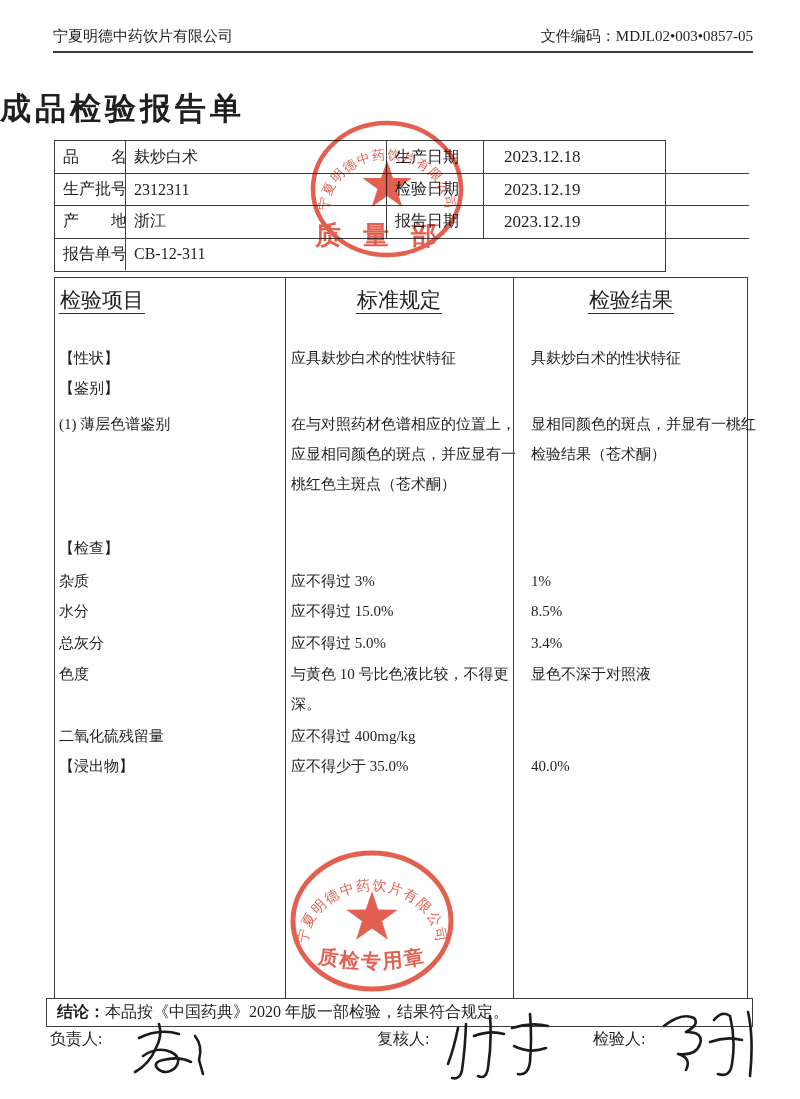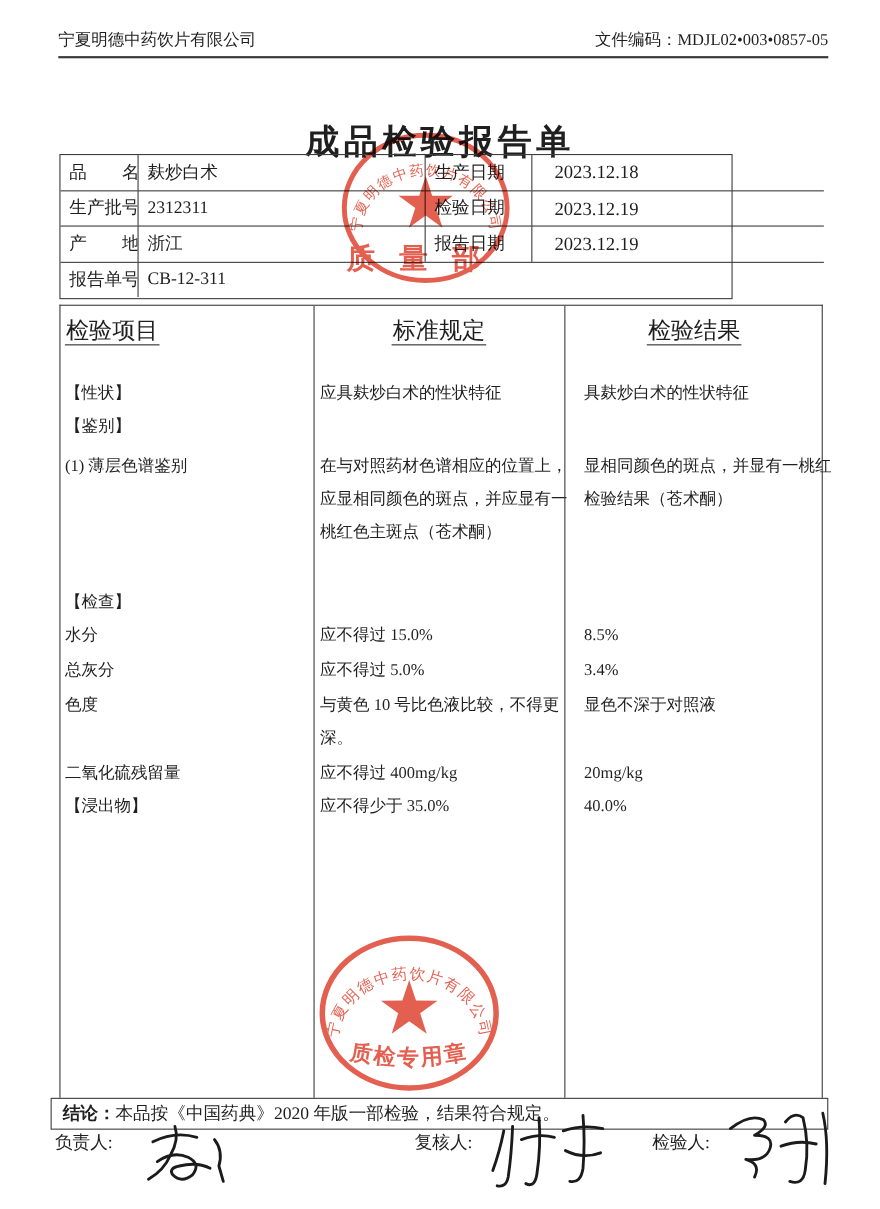--- a/index.html
+++ b/index.html
@@ -5,22 +5,22 @@
   html,body{margin:0;padding:0;background:#ffffff;}
   .page{position:relative;width:800px;height:1099px;background:#fff;overflow:hidden;
         font-family:"Liberation Serif","DejaVu Serif",serif;color:#1f1f1f;}
 
   
   .hdr{position:absolute;left:53px;top:27px;width:700px;display:flex;
        justify-content:space-between;align-items:flex-end;
        border-bottom:2px solid #3a3a3a;padding-bottom:5px;font-size:15px;}
 
   
-  .title{position:absolute;left:0;top:88px;width:800px;text-align:center;
-         font-size:31px;font-weight:bold;letter-spacing:4px;margin-top:20px;}
+  .title{position:absolute;left:0;top:88px;width:800px;text-align:left;
+         font-size:31px;font-weight:bold;letter-spacing:4px;}
 
   
   .info{position:absolute;left:54px;top:140px;width:612px;height:132px;
         border:1.5px solid #3d3d3d;display:grid;box-sizing:border-box;
         grid-template-columns:70px 261px 97px 266px;grid-auto-rows:32.2px;
         font-size:16px;}
   .info .cell{border-left:1px solid #3d3d3d;border-top:1px solid #3d3d3d;
         display:flex;align-items:center;padding:0 0 0 8px;box-sizing:border-box;
         white-space:pre;overflow:hidden;}
   .info .nl{border-left:none;}
@@ -132,20 +132,31 @@
             <div class="line">检验结果（苍术酮）</div>
           </div>
         </div>
         <div class="ins-row" style="margin-top: 34px;">
           <div class="c c0">
             <div class="line">【检查】</div>
           </div>
           <div class="c c1"></div>
           <div class="c c2"></div>
         </div>
+        <div class="ins-row" style="margin-top: 3px;">
+          <div class="c c0">
+            <div class="line">杂质</div>
+          </div>
+          <div class="c c1">
+            <div class="line">应不得过 3%</div>
+          </div>
+          <div class="c c2">
+            <div class="line">1%</div>
+          </div>
+        </div>
         <div class="ins-row" style="margin-top: 0px;">
           <div class="c c0">
             <div class="line">水分</div>
           </div>
           <div class="c c1">
             <div class="line">应不得过 15.0%</div>
           </div>
           <div class="c c2">
             <div class="line">8.5%</div>
           </div>
@@ -172,23 +183,20 @@
           <div class="c c2">
             <div class="line">显色不深于对照液</div>
           </div>
         </div>
         <div class="ins-row" style="margin-top: 2px;">
           <div class="c c0">
             <div class="line">二氧化硫残留量</div>
           </div>
           <div class="c c1">
             <div class="line">应不得过 400mg/kg</div>
-          </div>
-          <div class="c c2">
-            <div class="line">20mg/kg</div>
           </div>
         </div>
         <div class="ins-row" style="margin-top: 0px;">
           <div class="c c0">
             <div class="line">【浸出物】</div>
           </div>
           <div class="c c1">
             <div class="line">应不得少于 35.0%</div>
           </div>
           <div class="c c2">

